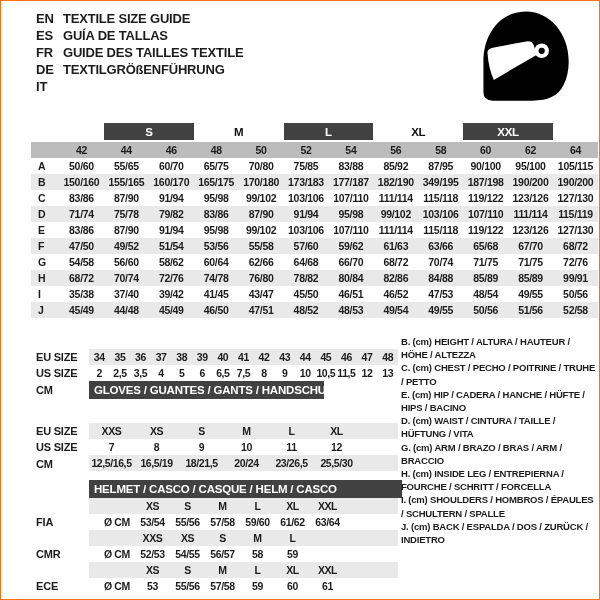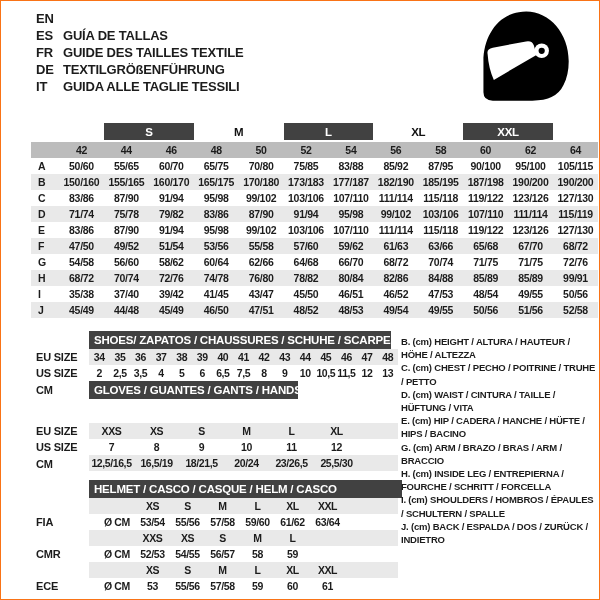--- a/index.html
+++ b/index.html
@@ -42,40 +42,40 @@
 </style>
 </head>
 <body>
 
 <div class="page">
 
   <div class="langs">
 
       <div class="lang-row">
         <span class="lang-code">EN</span>
+        <span>TEXTILE SIZE GUIDE</span>
       </div>
 
       <div class="lang-row">
         <span class="lang-code">ES</span>
         <span>GUÍA DE TALLAS</span>
       </div>
 
       <div class="lang-row">
         <span class="lang-code">FR</span>
         <span>GUIDE DES TAILLES TEXTILE</span>
       </div>
 
       <div class="lang-row">
         <span class="lang-code">DE</span>
         <span>TEXTILGRÖßENFÜHRUNG</span>
       </div>
 
       <div class="lang-row">
         <span class="lang-code">IT</span>
-        <span>GUIDA ALLE TAGLIE TESSILI</span>
       </div>
     </div>
 
   <div class="helmet-ic">
     <svg viewBox="0 0 100 100" width="122" height="104" xmlns="http://www.w3.org/2000/svg">
       <path d="M45 7 C 24 10, 11 31, 11 54 L 11 84 Q 11 92 20 92 L 58 92 Q 81 92 88 77 Q 93 67 93 54 C 93 25 71 2 45 7 Z" fill="#000"></path>
       <path d="M15 47 Q 14 42 20 41 L 52 35 Q 58 34 59.5 39 L 62 48 L 21 72 Q 16 61 15 47 Z" fill="#fff"></path>
       <circle cx="67" cy="44" r="7" fill="#fff"></circle>
       <circle cx="67" cy="44" r="3" fill="#000"></circle>
     </svg>
@@ -144,21 +144,21 @@
         <tr>
           <th>B</th>
           <td>150/160</td>
           <td>155/165</td>
           <td>160/170</td>
           <td>165/175</td>
           <td>170/180</td>
           <td>173/183</td>
           <td>177/187</td>
           <td>182/190</td>
-          <td>185/195</td>
+          <td>349/195</td>
           <td>187/198</td>
           <td>190/200</td>
           <td>190/200</td>
         </tr>
 
         <tr>
           <th>C</th>
           <td>83/86</td>
           <td>87/90</td>
           <td>91/94</td>
@@ -280,21 +280,20 @@
           <td>48/53</td>
           <td>49/54</td>
           <td>49/55</td>
           <td>50/56</td>
           <td>51/56</td>
           <td>52/58</td>
         </tr>
       </tbody>
   </table>
 
-  <div class="bar" style="left:88px;top:330px;width:302px;">SHOES/ ZAPATOS / CHAUSSURES / SCHUHE / SCARPE</div>
   <div class="side" style="top:350px;">EU SIZE</div>
   <div class="side" style="top:366px;">US SIZE</div>
   <div class="side" style="top:383px;">CM</div>
   <table class="sub-tbl" style="top:348px;">
     <tbody>
 
         <tr>
           <td>34</td>
           <td>35</td>
           <td>36</td>
@@ -326,21 +325,21 @@
           <td>10</td>
           <td>10,5</td>
           <td>11,5</td>
           <td>12</td>
           <td>13</td>
         </tr>
 
       </tbody>
   </table>
 
-  <div class="bar" style="left:88px;top:380px;width:209px;">GLOVES / GUANTES / GANTS / HANDSCHUHE / GUANTI</div>
+  <div class="bar" style="left:88px;top:380px;width:235px;">GLOVES / GUANTES / GANTS / HANDSCHUHE / GUANTI</div>
   <div class="side" style="top:424px;">EU SIZE</div>
   <div class="side" style="top:440px;">US SIZE</div>
   <div class="side" style="top:457px;">CM</div>
   <table class="sub-tbl" style="top:422px;">
     <colgroup>
         <col style="width:45px">
         <col style="width:45px">
         <col style="width:45px">
         <col style="width:45px">
         <col style="width:45px">
@@ -460,23 +459,23 @@
     </tbody>
   </table>
 
   <div class="legend">
 
 
       <div>B. (cm) HEIGHT / ALTURA / HAUTEUR / HÖHE / ALTEZZA</div>
 
       <div>C. (cm) CHEST / PECHO / POITRINE / TRUHE / PETTO</div>
 
+      <div>E. (cm) HIP / CADERA / HANCHE / HÜFTE / HIPS / BACINO</div>
+
       <div>D. (cm) WAIST / CINTURA / TAILLE / HÜFTUNG / VITA</div>
-
-      <div>E. (cm) HIP / CADERA / HANCHE / HÜFTE / HIPS / BACINO</div>
 
 
       <div>G. (cm) ARM / BRAZO / BRAS / ARM / BRACCIO</div>
 
       <div>H. (cm) INSIDE LEG / ENTREPIERNA / FOURCHE / SCHRITT / FORCELLA</div>
 
       <div>I. (cm) SHOULDERS / HOMBROS / ÉPAULES / SCHULTERN / SPALLE</div>
 
       <div>J. (cm) BACK / ESPALDA / DOS / ZURÜCK / INDIETRO</div>
     </div>

